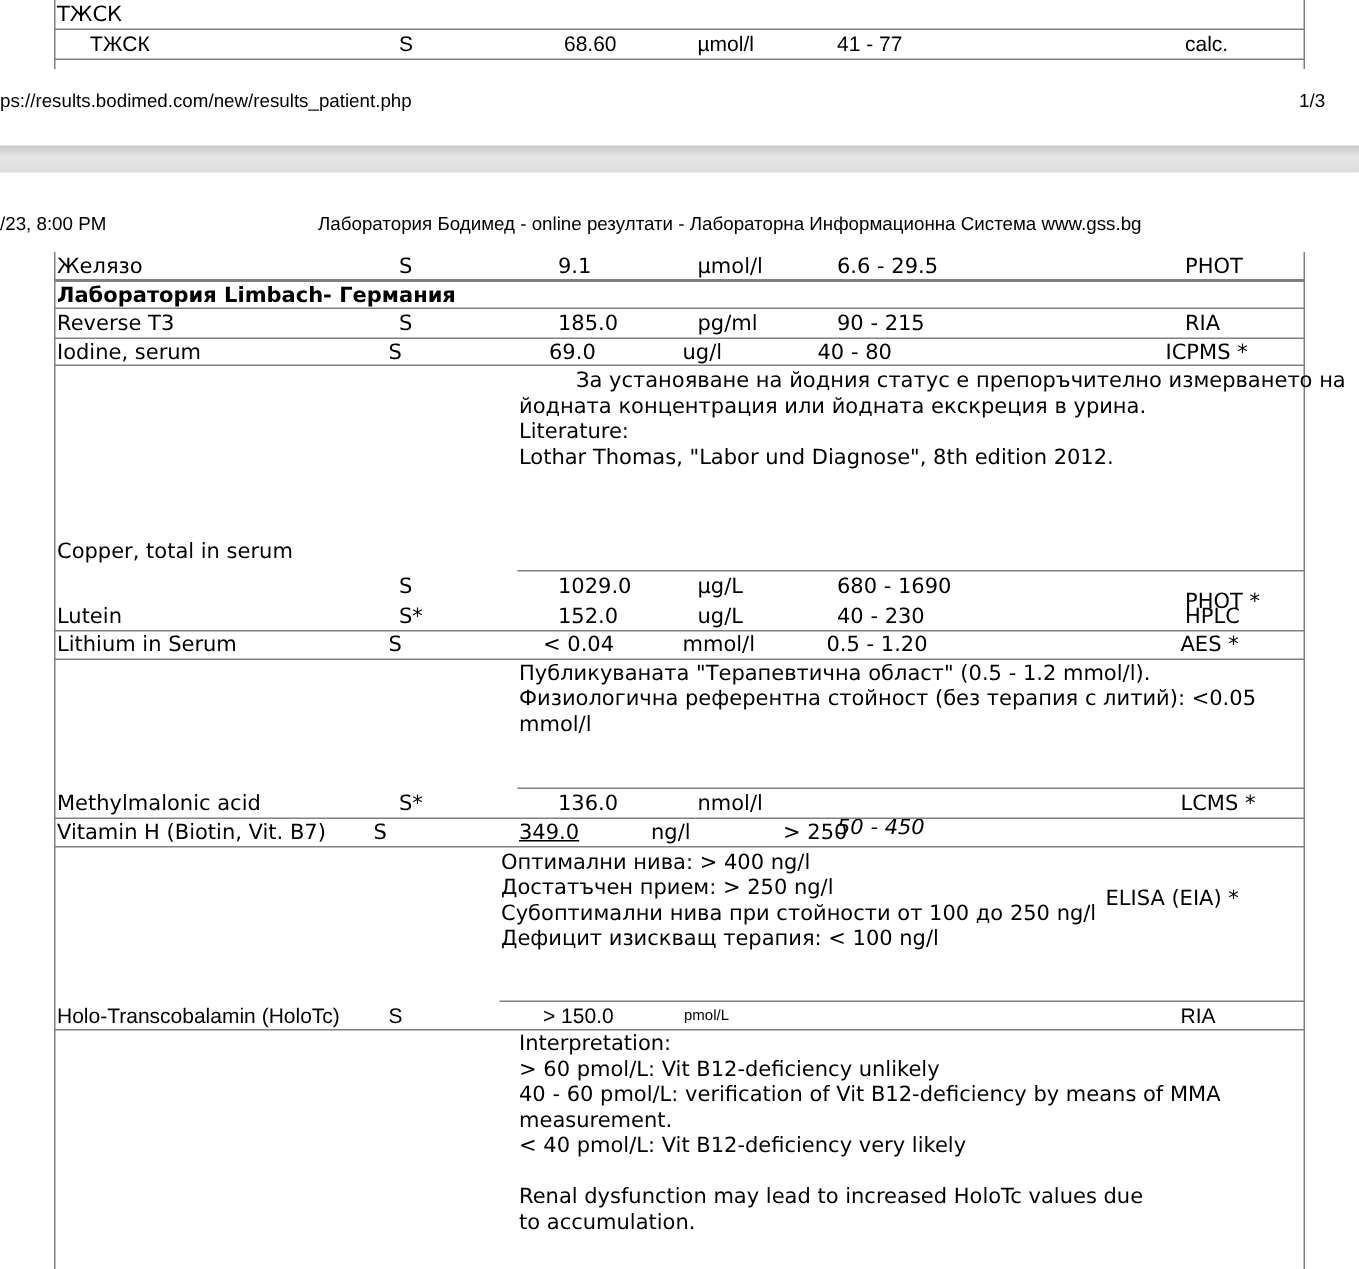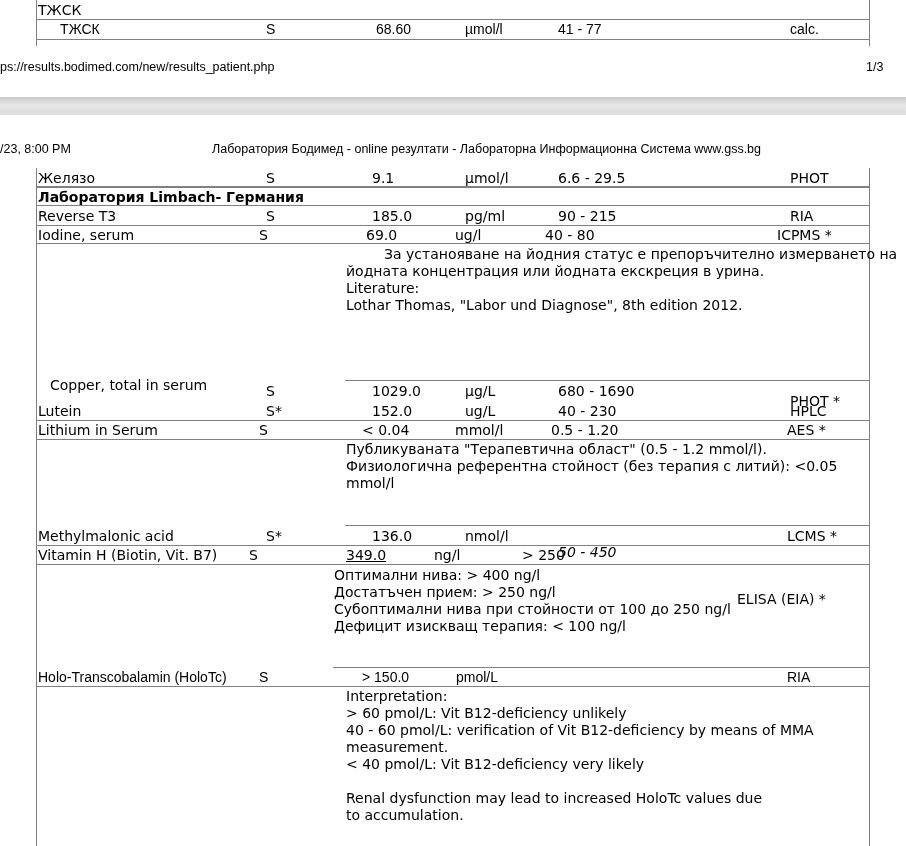--- a/index.html
+++ b/index.html
@@ -80,21 +80,21 @@
   <div class="hline" style="left:36px;top:243px;width:834px;"></div>
   <div>
     <div class="note" style="left:346px;top:246px;margin-left:38px;">За устанояване на йодния статус е препоръчително измерването на</div>
     <div class="note" style="left:346px;top:263px;">йодната концентрация или йодната екскреция в урина.</div>
     <div class="note" style="left:346px;top:280px;">Literature:</div>
     <div class="note" style="left:346px;top:297px;">Lothar Thomas, "Labor und Diagnose", 8th edition 2012.</div>
   </div>
   <div class="hline" style="left:345px;top:380px;width:525px;"></div>
 
   <div>
-    <span class="abs t" style="left:38px;top:377px;padding-left:12px;">Copper, total in serum</span>
+    <span class="abs t" style="left:38px;top:360px;">Copper, total in serum</span>
     <span class="abs t" style="left:266px;top:383px;">S</span>
     <span class="abs t" style="left:372px;top:383px;text-align:right;">1029.0</span>
     <span class="abs t" style="left:465px;top:383px;">µg/L</span>
     <span class="abs t" style="left:558px;top:383px;">680 - 1690</span>
     <span class="abs t" style="left:790px;top:393px;">PHOT *</span>
   </div>
 
   <div>
     <span class="abs t" style="left:38px;top:403px;">Lutein</span>
     <span class="abs t" style="left:266px;top:403px;">S*</span>
@@ -145,21 +145,21 @@
     <div class="note" style="left:334px;top:584px;">Достатъчен прием: &gt; 250 ng/l</div>
     <div class="note" style="left:334px;top:601px;">Субоптимални нива при стойности от 100 до 250 ng/l</div>
     <div class="note" style="left:334px;top:618px;">Дефицит изискващ терапия: &lt; 100 ng/l</div>
   </div>
   <div class="hline" style="left:333px;top:667px;width:537px;"></div>
 
   <div>
     <span class="abs hdr" style="left:38px;top:670px;font-size:14px;">Holo-Transcobalamin (HoloTc)</span>
     <span class="abs hdr" style="left:259px;top:670px;font-size:14px;">S</span>
     <span class="abs hdr" style="left:362px;top:670px;font-size:14px;">&gt; 150.0</span>
-    <span class="abs hdr" style="left:456px;top:670px;font-size:14px;">pmol/L</span>
+    <span class="abs hdr" style="left:456px;top:670px;font-size:10px;">pmol/L</span>
     <span class="abs hdr" style="left:545px;top:670px;"></span>
     <span class="abs hdr" style="left:787px;top:670px;font-size:14px;">RIA</span>
   </div>
   <div class="hline" style="left:36px;top:686px;width:834px;"></div>
   <div>
     <div class="note" style="left:346px;top:688px;">Interpretation:</div>
     <div class="note" style="left:346px;top:705px;">&gt; 60 pmol/L: Vit B12-deficiency unlikely</div>
     <div class="note" style="left:346px;top:722px;">40 - 60 pmol/L: verification of Vit B12-deficiency by means of MMA</div>
     <div class="note" style="left:346px;top:739px;">measurement.</div>
     <div class="note" style="left:346px;top:756px;">&lt; 40 pmol/L: Vit B12-deficiency very likely</div>

